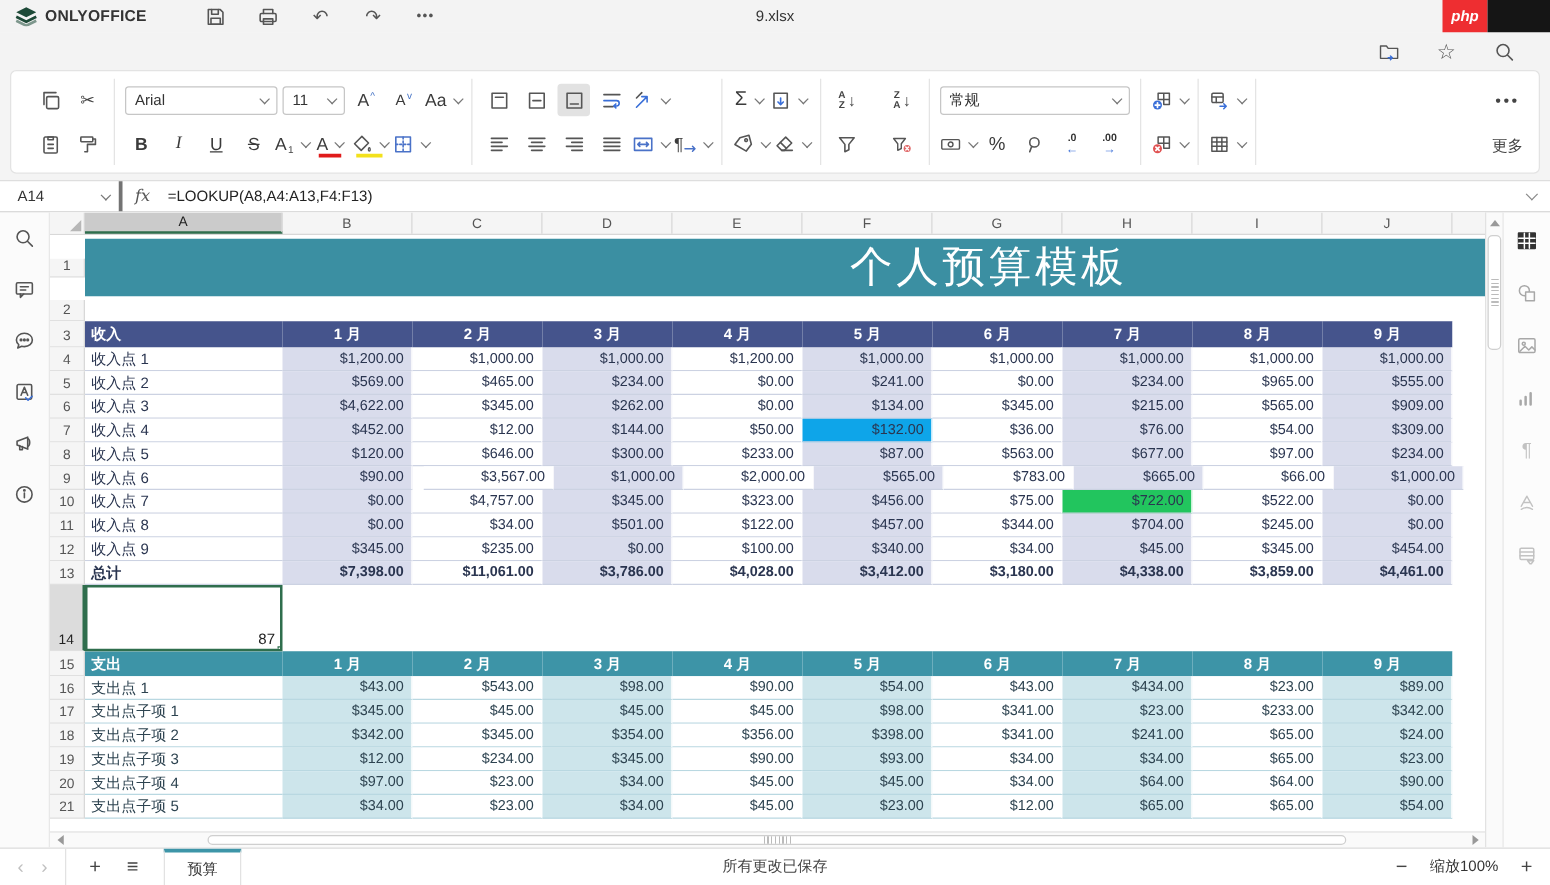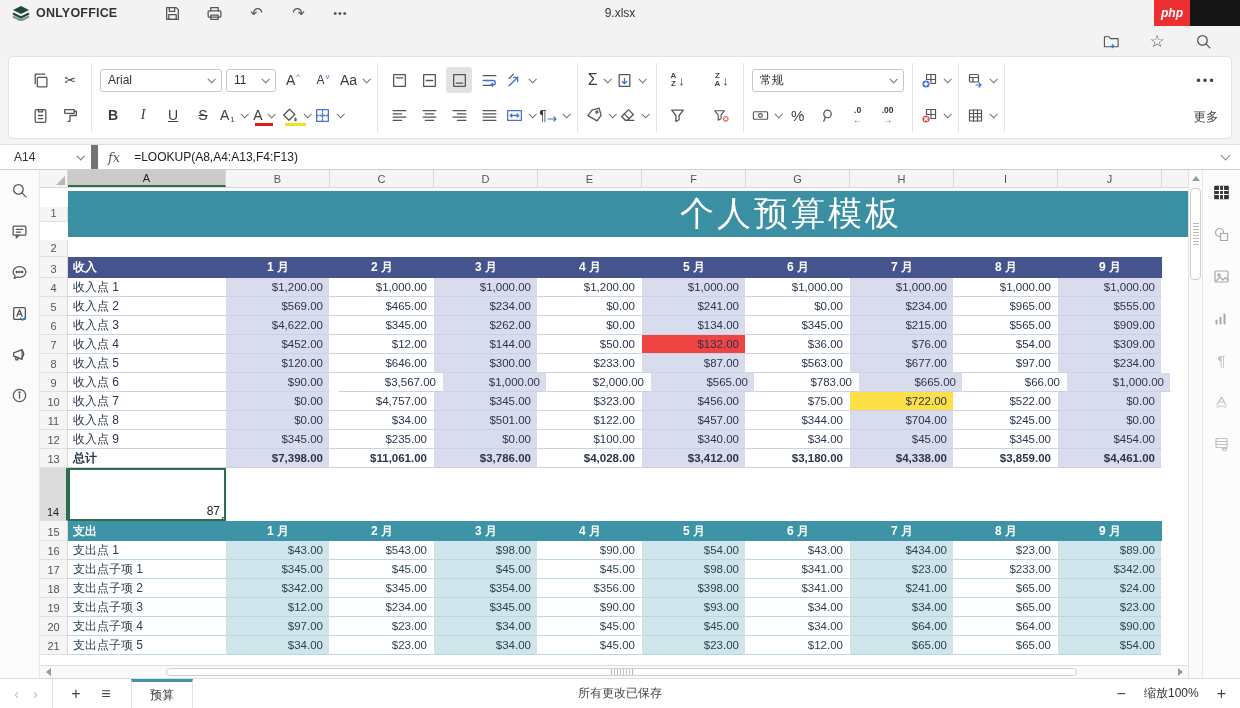--- a/index.html
+++ b/index.html
@@ -49,21 +49,21 @@
   .sarr { font-size:13px; color:#444; }
   .stackico { display:flex; flex-direction:column; align-items:center; line-height:9px; }
   .stackico .t { font-size:8.5px; font-weight:700; color:#333; }
   .stackico .a { font-size:10px; color:#3a6fd8; }
   .more-col { margin-left:auto; display:flex; flex-direction:column; align-items:center; justify-content:space-between; padding:4px 2px 2px 10px; }
   .more-dots { font-size:13px; letter-spacing:2px; color:#444; }
   .more-label { font-size:12.5px; color:#444; }
 
   
   .fbar { height:26px; background:#fff; border-top:1px solid #dedede; border-bottom:1px solid #cfcfcf; display:flex; align-items:center; flex:0 0 auto; }
-  .namebox { width:98px; height:100%; display:flex; align-items:center; justify-content:space-between; padding:0 8px 0 14px; border-right:7px solid #737373; font-size:12px; color:#333; cursor:pointer; }
+  .namebox { width:98px; height:100%; display:flex; align-items:center; justify-content:space-between; padding:0 8px 0 14px; border-right:3px solid #737373; font-size:12px; color:#333; cursor:pointer; }
   .fxmark { font-family:"DejaVu Serif",serif; font-style:italic; font-size:13px; color:#555; padding:0 10px; }
   .finput { flex:1; font-size:12px; color:#222; padding-left:4px; }
   .fexpand { width:30px; display:flex; justify-content:center; cursor:pointer; }
   .chevdown { width:7px; height:7px; border-right:1.4px solid #888; border-bottom:1.4px solid #888; transform:rotate(45deg); margin-top:-3px; }
 
   
   .main { flex:1; display:flex; min-height:0; }
   .leftrail { width:40px; background:#fbfbfb; border-right:1px solid #e8e8e8; display:flex; flex-direction:column; align-items:center; padding-top:8px; gap:17px; }
   .railbtn { width:24px; height:24px; border:none; background:transparent; display:flex; align-items:center; justify-content:center; cursor:pointer; }
   .rightrail { width:38px; background:#fcfcfc; border-left:1px solid #e8e8e8; display:flex; flex-direction:column; align-items:center; padding-top:10px; gap:18px; }
@@ -635,21 +635,21 @@
               <div class="cell val" style="border-bottom-color: rgb(204, 210, 226); color: rgb(42, 53, 80); background: rgb(217, 220, 236);">$909.00</div>
               <div class="cell filler"></div>
             </div>
             <div class="g-row data">
               <div class="rnum">7</div>
               <div class="cell rlabel" style="border-bottom-color: rgb(204, 210, 226); color: rgb(42, 53, 80);">收入点 4</div>
               <div class="cell val" style="border-bottom-color: rgb(204, 210, 226); color: rgb(42, 53, 80); background: rgb(217, 220, 236);">$452.00</div>
               <div class="cell val" style="border-bottom-color: rgb(204, 210, 226); color: rgb(42, 53, 80);">$12.00</div>
               <div class="cell val" style="border-bottom-color: rgb(204, 210, 226); color: rgb(42, 53, 80); background: rgb(217, 220, 236);">$144.00</div>
               <div class="cell val" style="border-bottom-color: rgb(204, 210, 226); color: rgb(42, 53, 80);">$50.00</div>
-              <div class="cell val" style="border-bottom-color: rgb(204, 210, 226); color: rgb(42, 53, 80); background: #ef4444;">$132.00</div>
+              <div class="cell val" style="border-bottom-color: rgb(204, 210, 226); color: rgb(42, 53, 80); background: #0ea5e9;">$132.00</div>
               <div class="cell val" style="border-bottom-color: rgb(204, 210, 226); color: rgb(42, 53, 80);">$36.00</div>
               <div class="cell val" style="border-bottom-color: rgb(204, 210, 226); color: rgb(42, 53, 80); background: rgb(217, 220, 236);">$76.00</div>
               <div class="cell val" style="border-bottom-color: rgb(204, 210, 226); color: rgb(42, 53, 80);">$54.00</div>
               <div class="cell val" style="border-bottom-color: rgb(204, 210, 226); color: rgb(42, 53, 80); background: rgb(217, 220, 236);">$309.00</div>
               <div class="cell filler"></div>
             </div>
             <div class="g-row data">
               <div class="rnum">8</div>
               <div class="cell rlabel" style="border-bottom-color: rgb(204, 210, 226); color: rgb(42, 53, 80);">收入点 5</div>
               <div class="cell val" style="border-bottom-color: rgb(204, 210, 226); color: rgb(42, 53, 80); background: rgb(217, 220, 236);">$120.00</div>
@@ -679,21 +679,21 @@
             </div>
             <div class="g-row data">
               <div class="rnum">10</div>
               <div class="cell rlabel" style="border-bottom-color: rgb(204, 210, 226); color: rgb(42, 53, 80);">收入点 7</div>
               <div class="cell val" style="border-bottom-color: rgb(204, 210, 226); color: rgb(42, 53, 80); background: rgb(217, 220, 236);">$0.00</div>
               <div class="cell val" style="border-bottom-color: rgb(204, 210, 226); color: rgb(42, 53, 80);">$4,757.00</div>
               <div class="cell val" style="border-bottom-color: rgb(204, 210, 226); color: rgb(42, 53, 80); background: rgb(217, 220, 236);">$345.00</div>
               <div class="cell val" style="border-bottom-color: rgb(204, 210, 226); color: rgb(42, 53, 80);">$323.00</div>
               <div class="cell val" style="border-bottom-color: rgb(204, 210, 226); color: rgb(42, 53, 80); background: rgb(217, 220, 236);">$456.00</div>
               <div class="cell val" style="border-bottom-color: rgb(204, 210, 226); color: rgb(42, 53, 80);">$75.00</div>
-              <div class="cell val" style="border-bottom-color: rgb(204, 210, 226); color: rgb(42, 53, 80); background: #fde047;">$722.00</div>
+              <div class="cell val" style="border-bottom-color: rgb(204, 210, 226); color: rgb(42, 53, 80); background: #22c55e;">$722.00</div>
               <div class="cell val" style="border-bottom-color: rgb(204, 210, 226); color: rgb(42, 53, 80);">$522.00</div>
               <div class="cell val" style="border-bottom-color: rgb(204, 210, 226); color: rgb(42, 53, 80); background: rgb(217, 220, 236);">$0.00</div>
               <div class="cell filler"></div>
             </div>
             <div class="g-row data">
               <div class="rnum">11</div>
               <div class="cell rlabel" style="border-bottom-color: rgb(204, 210, 226); color: rgb(42, 53, 80);">收入点 8</div>
               <div class="cell val" style="border-bottom-color: rgb(204, 210, 226); color: rgb(42, 53, 80); background: rgb(217, 220, 236);">$0.00</div>
               <div class="cell val" style="border-bottom-color: rgb(204, 210, 226); color: rgb(42, 53, 80);">$34.00</div>
               <div class="cell val" style="border-bottom-color: rgb(204, 210, 226); color: rgb(42, 53, 80); background: rgb(217, 220, 236);">$501.00</div>

